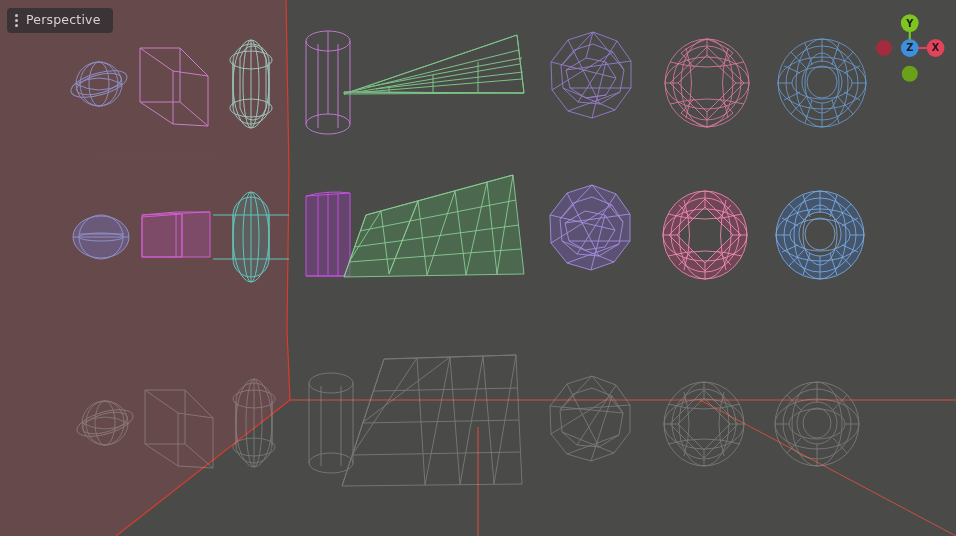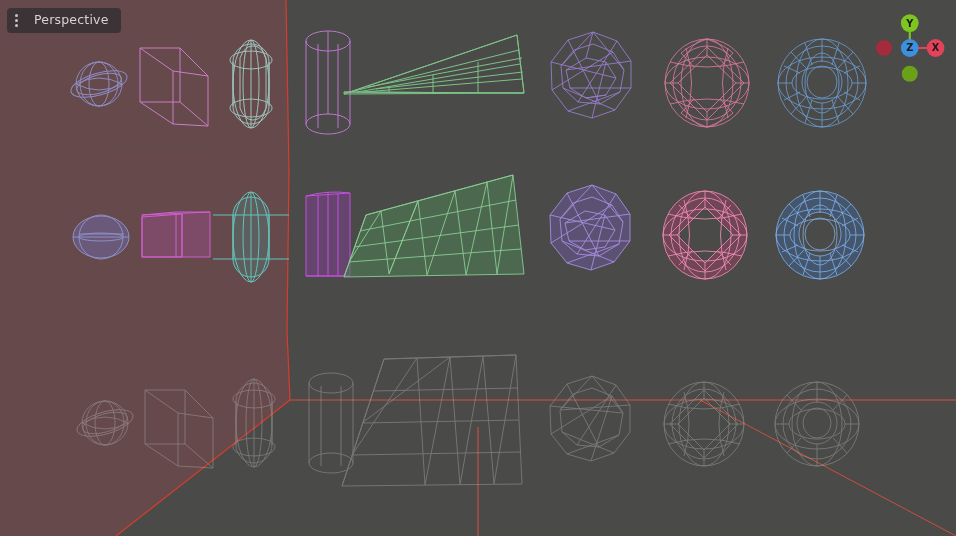--- a/index.html
+++ b/index.html
@@ -49,21 +49,20 @@
     width: 3px;
     height: 3px;
     border-radius: 50%;
     background: #c9c4c2;
   }
   #view-label .txt {
     color: #d8d3d1;
     font-size: 12.5px;
     letter-spacing: .2px;
     line-height: 1;
-    margin-left: 8px;
   }
   
   #axis-gizmo {
     position: absolute;
     right: 8px;
     top: 6px;
     width: 80px;
     height: 84px;
     z-index: 20;
   }

